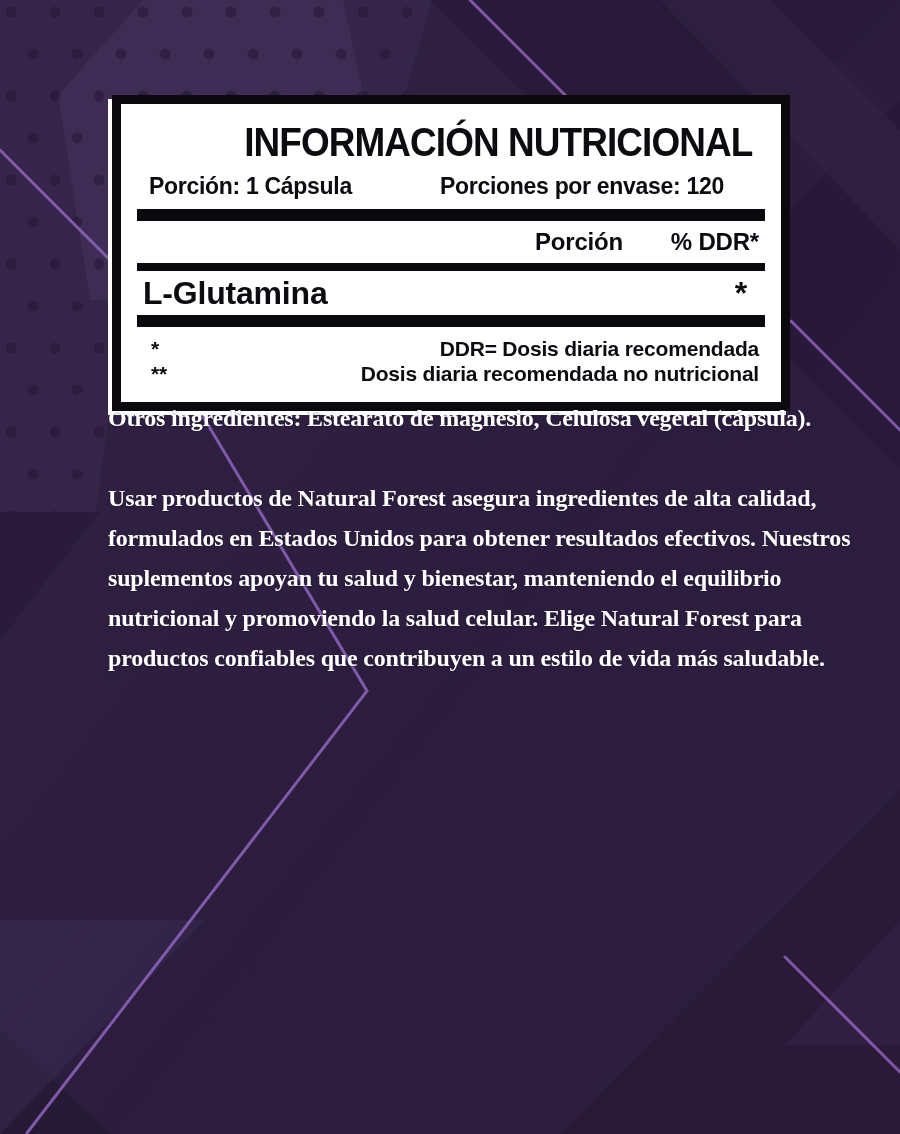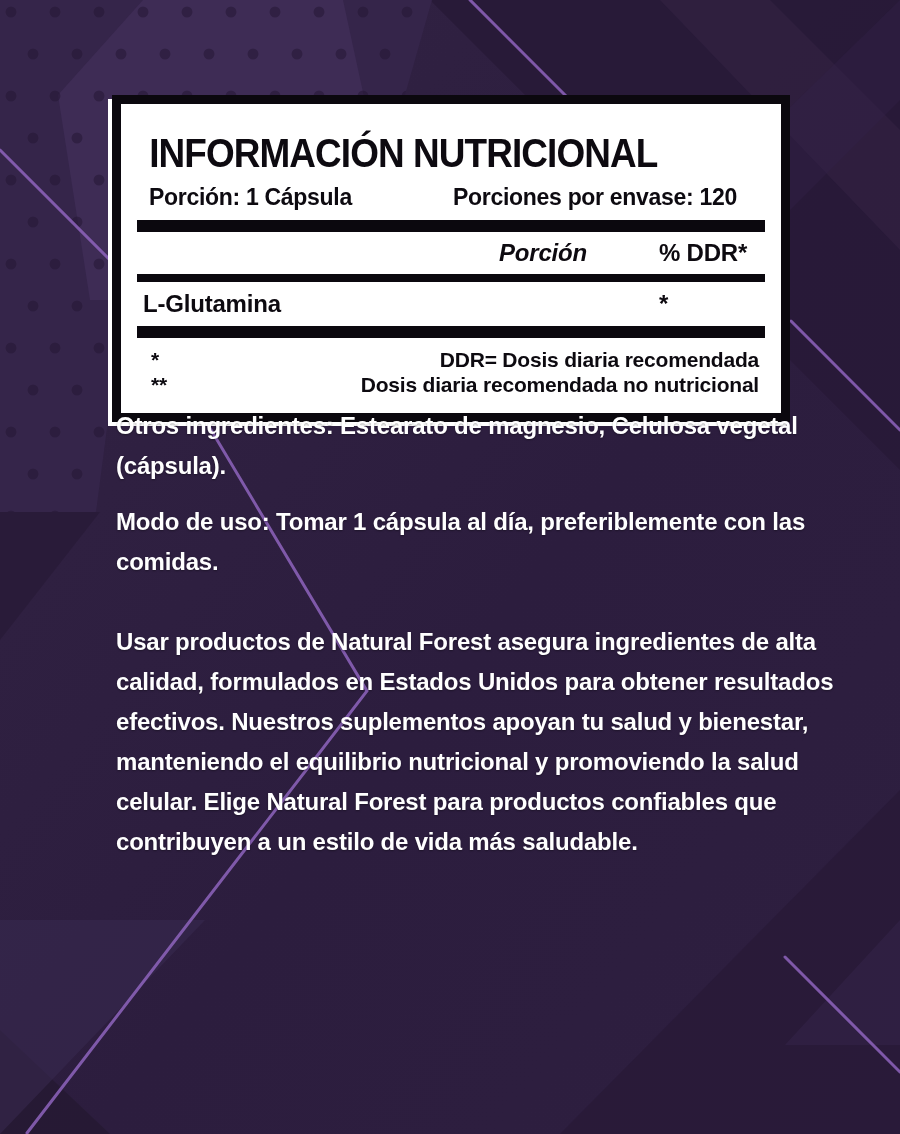--- a/index.html
+++ b/index.html
@@ -12,49 +12,49 @@
 
   
   .panel{
     position:absolute;left:112px;top:95px;width:660px;
     background:#ffffff;border:9px solid #0b080e;
     box-shadow:-4px 4px 0 #ffffff;
     color:#0d0a10;box-sizing:content-box;
   }
   .panel-inner{padding:10px 0 16px;}
   .panel-title{
-    text-align:left;font-weight:bold;font-size:41px;line-height:1.15;
-    letter-spacing:-1px;white-space:nowrap;margin:16px 0 2px;
+    text-align:right;font-weight:bold;font-size:41px;line-height:1.15;
+    letter-spacing:-1px;white-space:nowrap;margin:5px 0 2px;
   }
   .panel-title .squeeze{display:inline-block;transform:scaleX(.9);transform-origin:center;}
   .serving-row{
     display:flex;justify-content:space-between;align-items:flex-start;
-    padding:5px 44px 9px 28px;font-size:23px;font-weight:bold;letter-spacing:-0.3px;
+    padding:5px 57px 9px 28px;font-size:23px;font-weight:bold;letter-spacing:-0.3px;
   }
   .bar{height:12px;background:#0b080e;margin:0 16px;}
   .bar.thin{height:8px;}
   .trow{display:flex;align-items:center;padding:0 22px;font-weight:bold;letter-spacing:-0.2px;}
   .head-row{height:42px;font-size:24px;}
-  .data-row{height:44px;font-size:24px;}
+  .data-row{height:44px;font-size:32px;}
   .col-name{flex:1;text-align:left;}
-  .col-amt{width:160px;font-style:italic;}
-  .col-dv{width:100px;text-align:left;}
+  .col-amt{width:160px;text-align:center;}
+  .col-dv{width:100px;text-align:right;}
   .data-row .col-dv{padding-right:12px;box-sizing:border-box;}
   .footnotes{padding:9px 22px 0 30px;font-size:21px;font-weight:bold;line-height:25px;letter-spacing:-0.2px;}
   .fn{display:flex;}
   .fn-marker{width:36px;flex:none;}
   .fn-text{flex:1;text-align:right;}
 
   
   .body-copy{
     position:absolute;left:100px;top:390px;width:772px;
     color:#ffffff;font-size:24px;font-weight:bold;line-height:40px;
     letter-spacing:-0.2px;text-shadow:0 1px 2px rgba(0,0,0,.35);
   }
-  .body-copy p{margin:16px;}
+  .body-copy p{margin:8px;font-family:Liberation Serif, serif;}
   .body-copy p.gap{margin-top:40px;}
 </style>
 </head>
 <body>
 
 <svg class="bg" viewBox="0 0 900 1134" aria-hidden="true">
   <defs>
     <linearGradient id="baseg" x1="0" y1="0" x2="1" y2="1">
       <stop offset="0" stop-color="#322344"></stop>
       <stop offset="0.55" stop-color="#2c1d3e"></stop>
@@ -131,15 +131,14 @@
       <div class="fn">
         <span class="fn-marker">**</span>
         <span class="fn-text">Dosis diaria recomendada no nutricional</span>
       </div>
     </div>
   </div>
 </div>
 
 <div class="body-copy">
   <p>Otros ingredientes: Estearato de magnesio, Celulosa vegetal (cápsula).</p>
-  <p>Modo de uso: Tomar 1 cápsula al día, preferiblemente con las comidas.</p>
   <p class="gap">Usar productos de Natural Forest asegura ingredientes de alta calidad, formulados en Estados Unidos para obtener resultados efectivos. Nuestros suplementos apoyan tu salud y bienestar, manteniendo el equilibrio nutricional y promoviendo la salud celular. Elige Natural Forest para productos confiables que contribuyen a un estilo de vida más saludable.</p>
 </div>
 
 </body></html>

